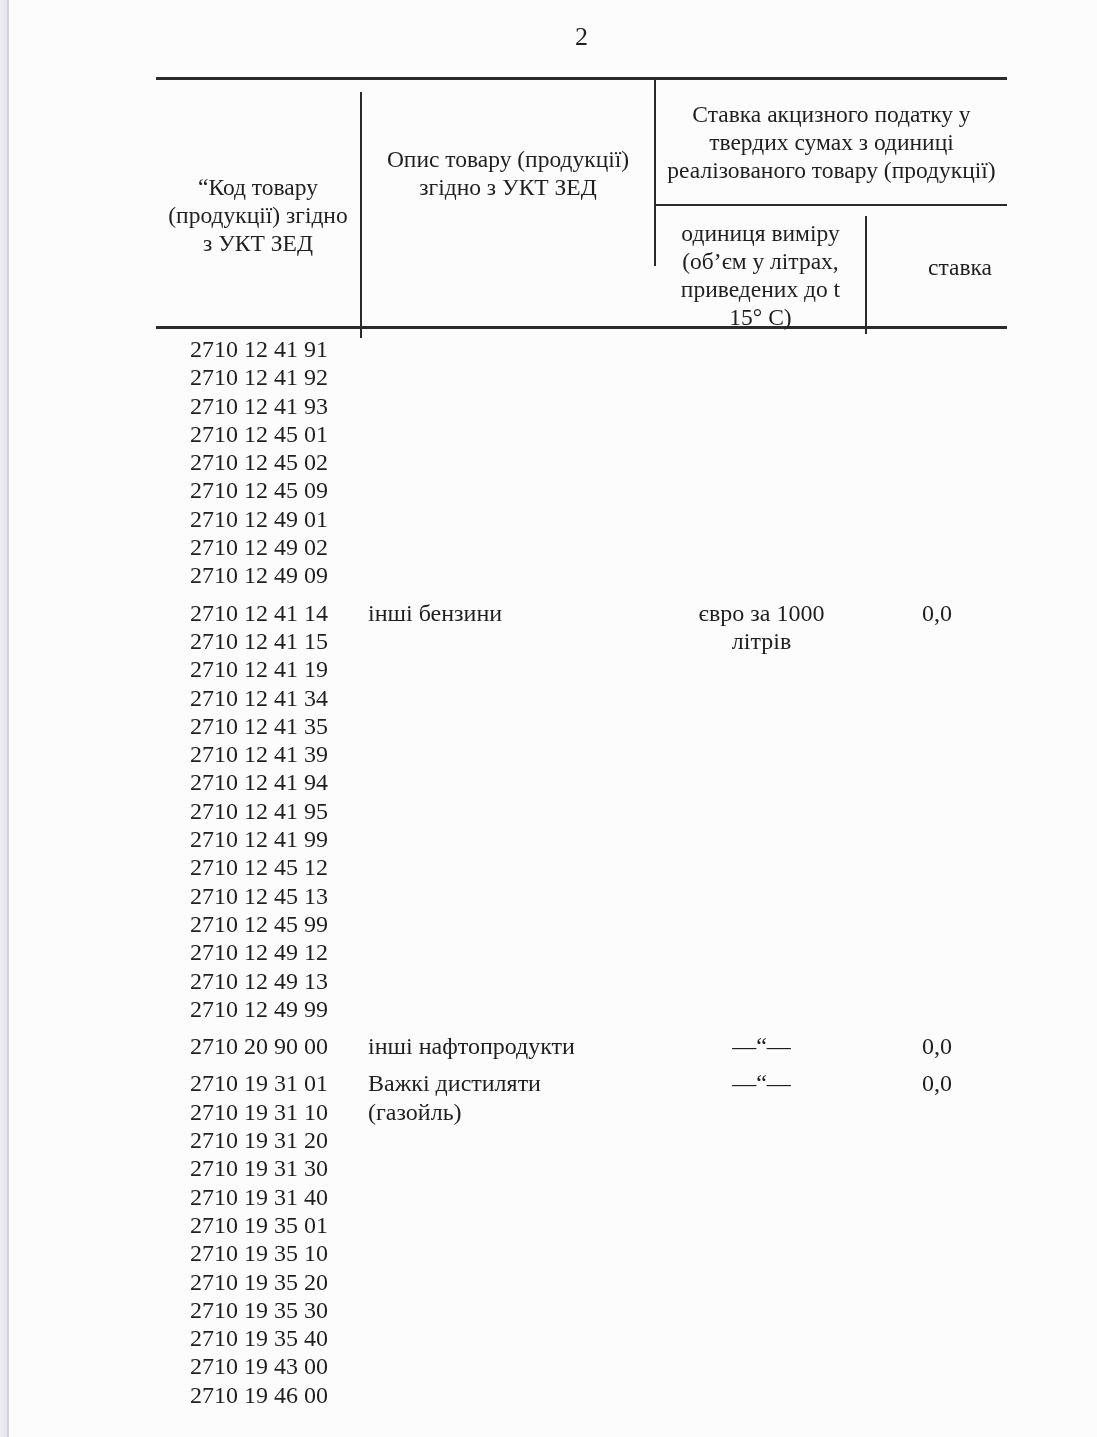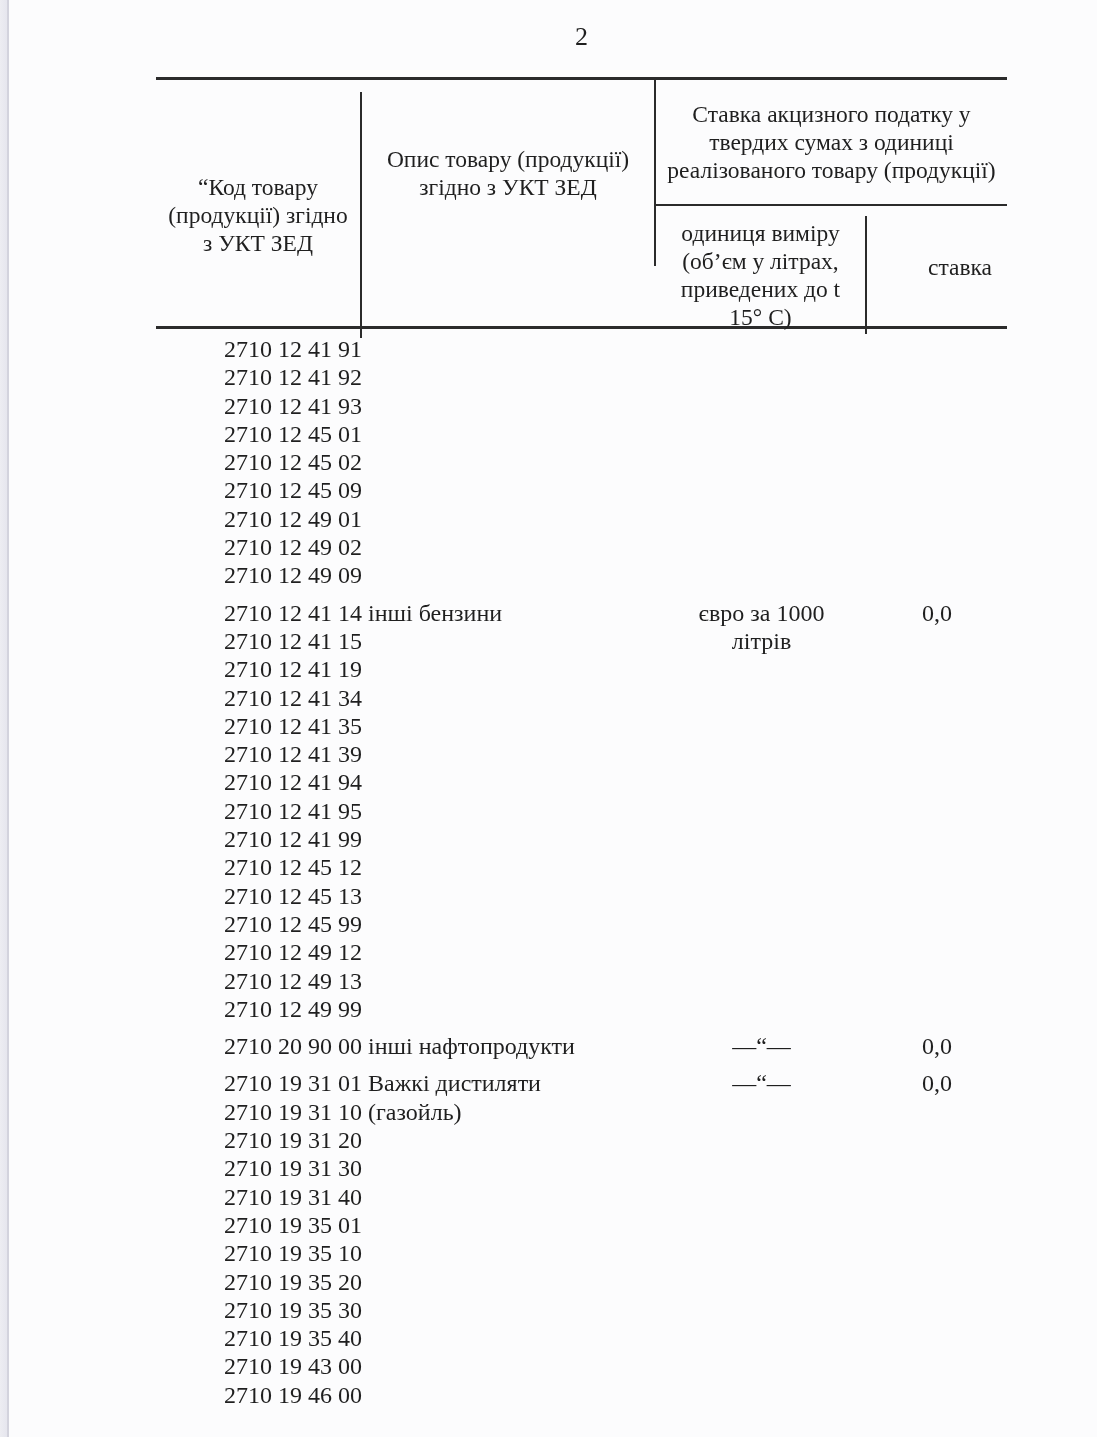--- a/index.html
+++ b/index.html
@@ -41,21 +41,21 @@
   .th-rate        { left:711px; top:128px; width:140px; height:118px;margin-left:23px; }
   
   .tbody { padding-top:6px; font-size:24px; }
   .group {
     display:grid;
     grid-template-columns:206px 294px 211px 140px;
     margin-top:9px;
   }
   .group:first-child { margin-top:0; }
   .cell  { line-height:28.3px; }
-  .codes { text-align:right; }
+  .codes { text-align:center; }
   .desc  { text-align:left; padding-left:6px; }
   .unit  { text-align:center; }
   .rate  { text-align:center; }
 </style>
 </head>
 <body>
 
 <div class="page">
   <div class="edge-strip"></div>
 

